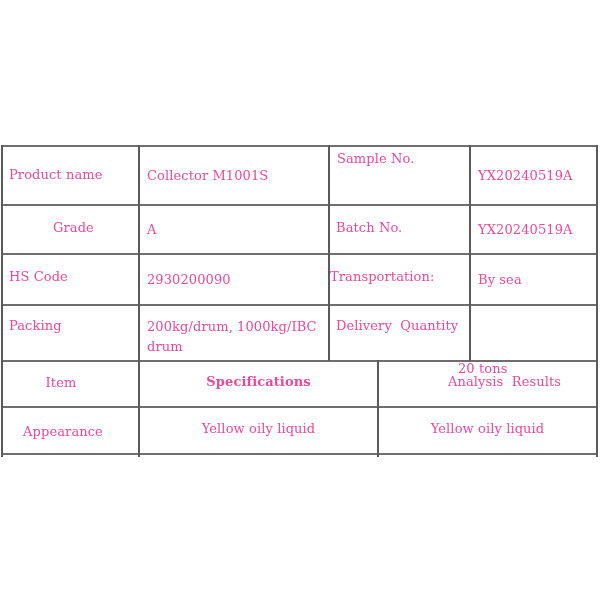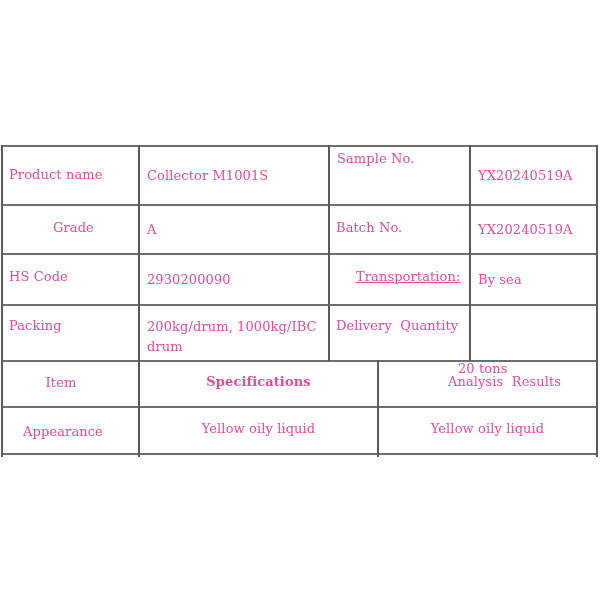--- a/index.html
+++ b/index.html
@@ -69,21 +69,21 @@
   <div class="cell" style="left:337px; top:149px;">Sample No.</div>
   <div class="cell" style="left:478px; top:166px;">YX20240519A</div>
 
   <div class="cell" style="left:9px; top:218px;margin-left:44px;">Grade</div>
   <div class="cell" style="left:147px; top:220px;">A</div>
   <div class="cell" style="left:336px; top:218px;">Batch No.</div>
   <div class="cell" style="left:478px; top:220px;">YX20240519A</div>
 
   <div class="cell" style="left:9px; top:267px;">HS Code</div>
   <div class="cell" style="left:147px; top:270px;">2930200090</div>
-  <div class="cell" style="left:356px; top:267px;text-decoration:underline;">Transportation:</div>
+  <div class="cell" style="left:330px; top:267px;">Transportation:</div>
   <div class="cell" style="left:478px; top:270px;">By sea</div>
 
   <div class="cell" style="left:9px; top:316px;">Packing</div>
   <div class="cell wrap" style="left:147px; top:317px; width:172px;">200kg/drum, 1000kg/IBC drum</div>
   <div class="cell" style="left:336px; top:316px; white-space:pre;">Delivery  Quantity</div>
   <div class="cell" style="left:458px; top:317px;margin-top:42px;">20 tons</div>
 
   <div class="cell center" style="left:3px; top:373px; width:116px;">Item</div>
   <div class="cell center" style="left:140px; top:372px; width:237px;font-weight:bold;">Specifications</div>
   <div class="cell center" style="left:379px; top:372px; width:251px; white-space:pre;">Analysis  Results</div>

